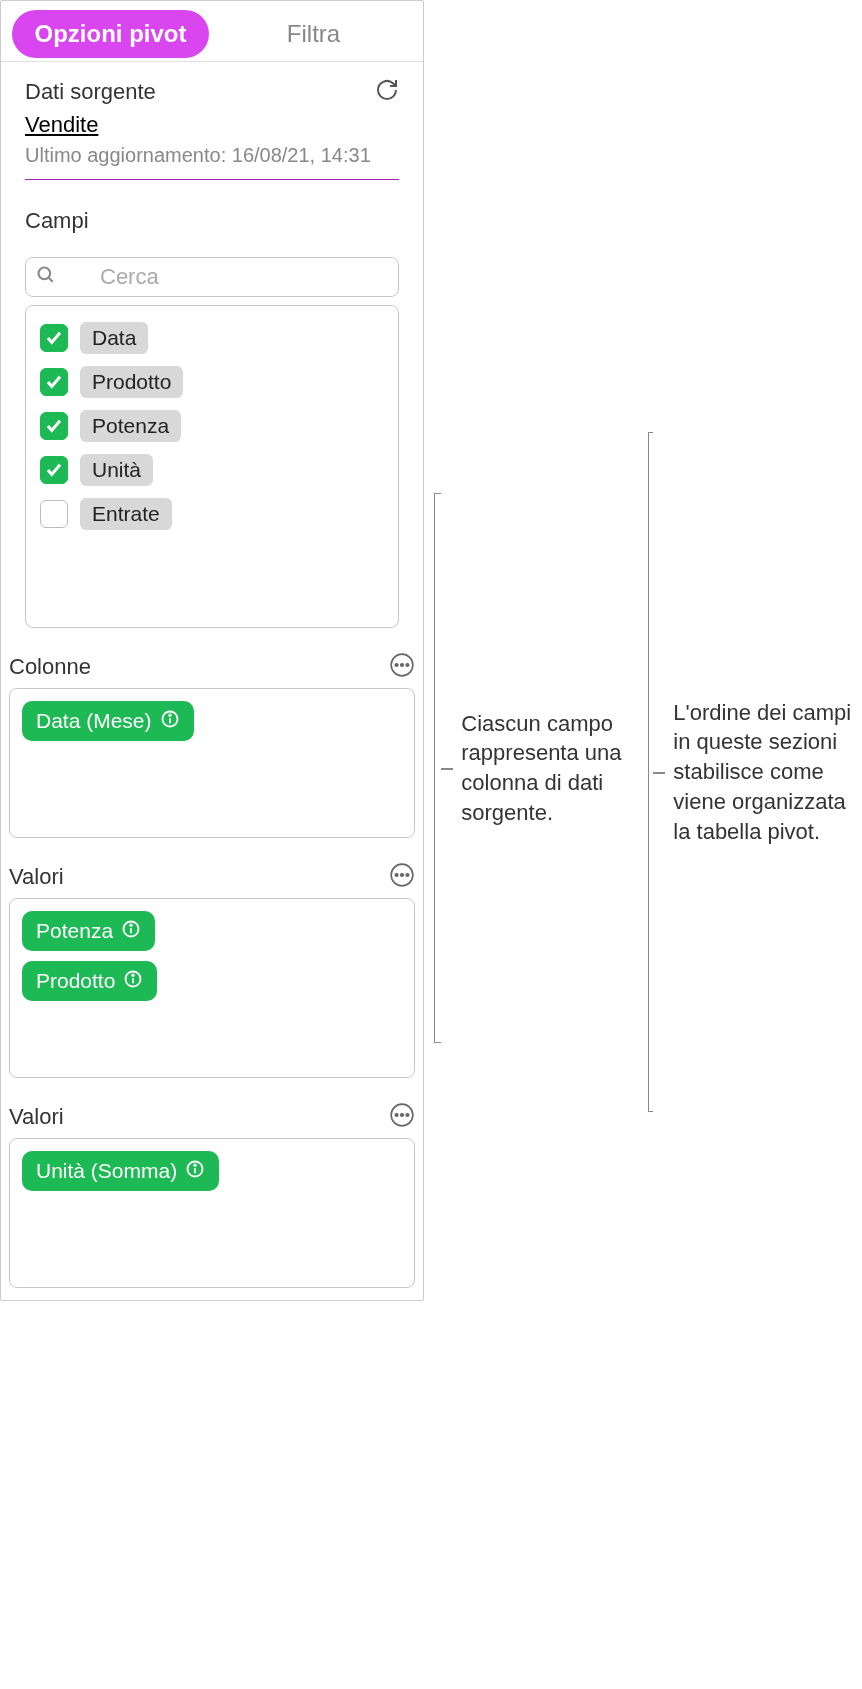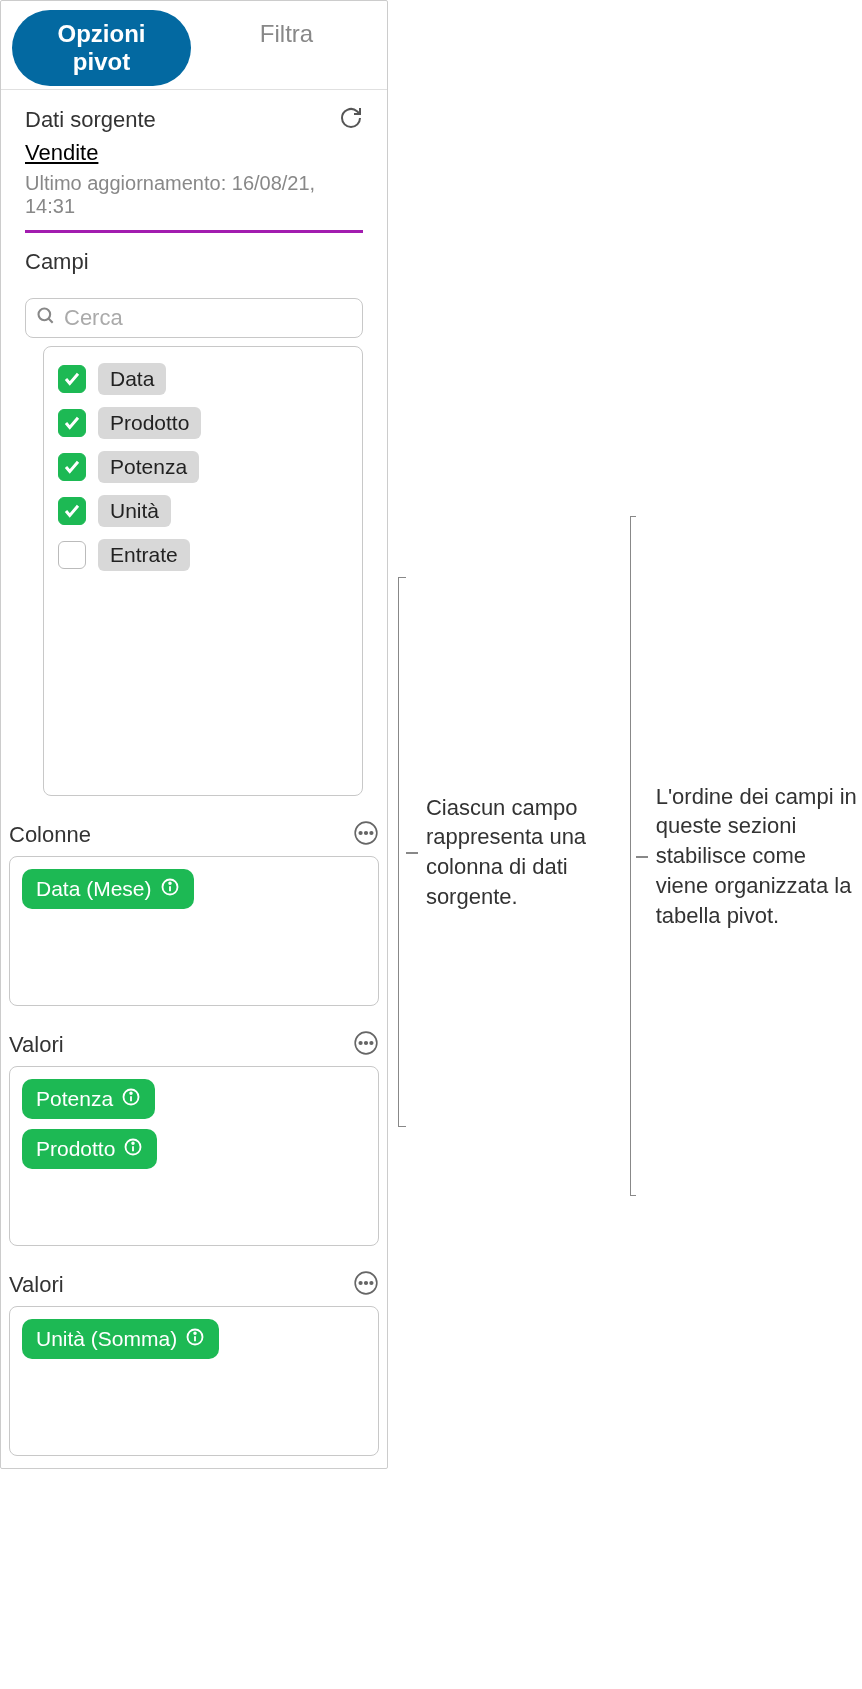--- a/index.html
+++ b/index.html
@@ -27,28 +27,28 @@
       flex: 1;
       text-align: center;
       padding: 10px 20px;
       font-size: 24px;
       color: #888;
       cursor: pointer;
       border-radius: 50px;
       margin: 3px;
     }
     .tab.active {
-      background: #0369a1;
+      background: #d946ef;
       color: #fff;
       font-weight: 600;
     }
     .section-source {
       padding: 16px 24px 12px 24px;
-      border-bottom: 3px solid #a21caf;
-      margin: 0 24px 0 24px;
+      border-bottom: 1px solid #a21caf;
+      margin: 0 24px 12px 24px;
       padding-left: 0;
       padding-right: 0;
       position: relative;
     }
     .source-header {
       display: flex;
       justify-content: space-between;
       align-items: center;
     }
     .source-title {
@@ -80,20 +80,21 @@
       margin-bottom: 23px;
     }
     .search-box {
       display: flex;
       align-items: center;
       border: 1px solid #c8c8c8;
       border-radius: 8px;
       padding: 6px 10px;
       background: #fff;
       margin-bottom: 8px;
+      gap: 36px;
     }
     .search-icon {
       width: 20px;
       height: 20px;
       margin-right: 8px;
     }
     .search-input {
       flex: 1;
       border: none;
       outline: none;
@@ -101,23 +102,22 @@
       color: #333;
       background: transparent;
     }
     .search-input::placeholder {
       color: #aaa;
     }
     .fields-list {
       border: 1px solid #c8c8c8;
       border-radius: 8px;
       padding: 10px 10px;
-      height: 450px;
+      height: 323px;
       overflow-y: auto;
-      margin-left: 18px;
     }
     .field-item {
       display: flex;
       align-items: center;
       padding: 6px 4px;
     }
     .checkbox {
       width: 28px;
       height: 28px;
       border-radius: 6px;

